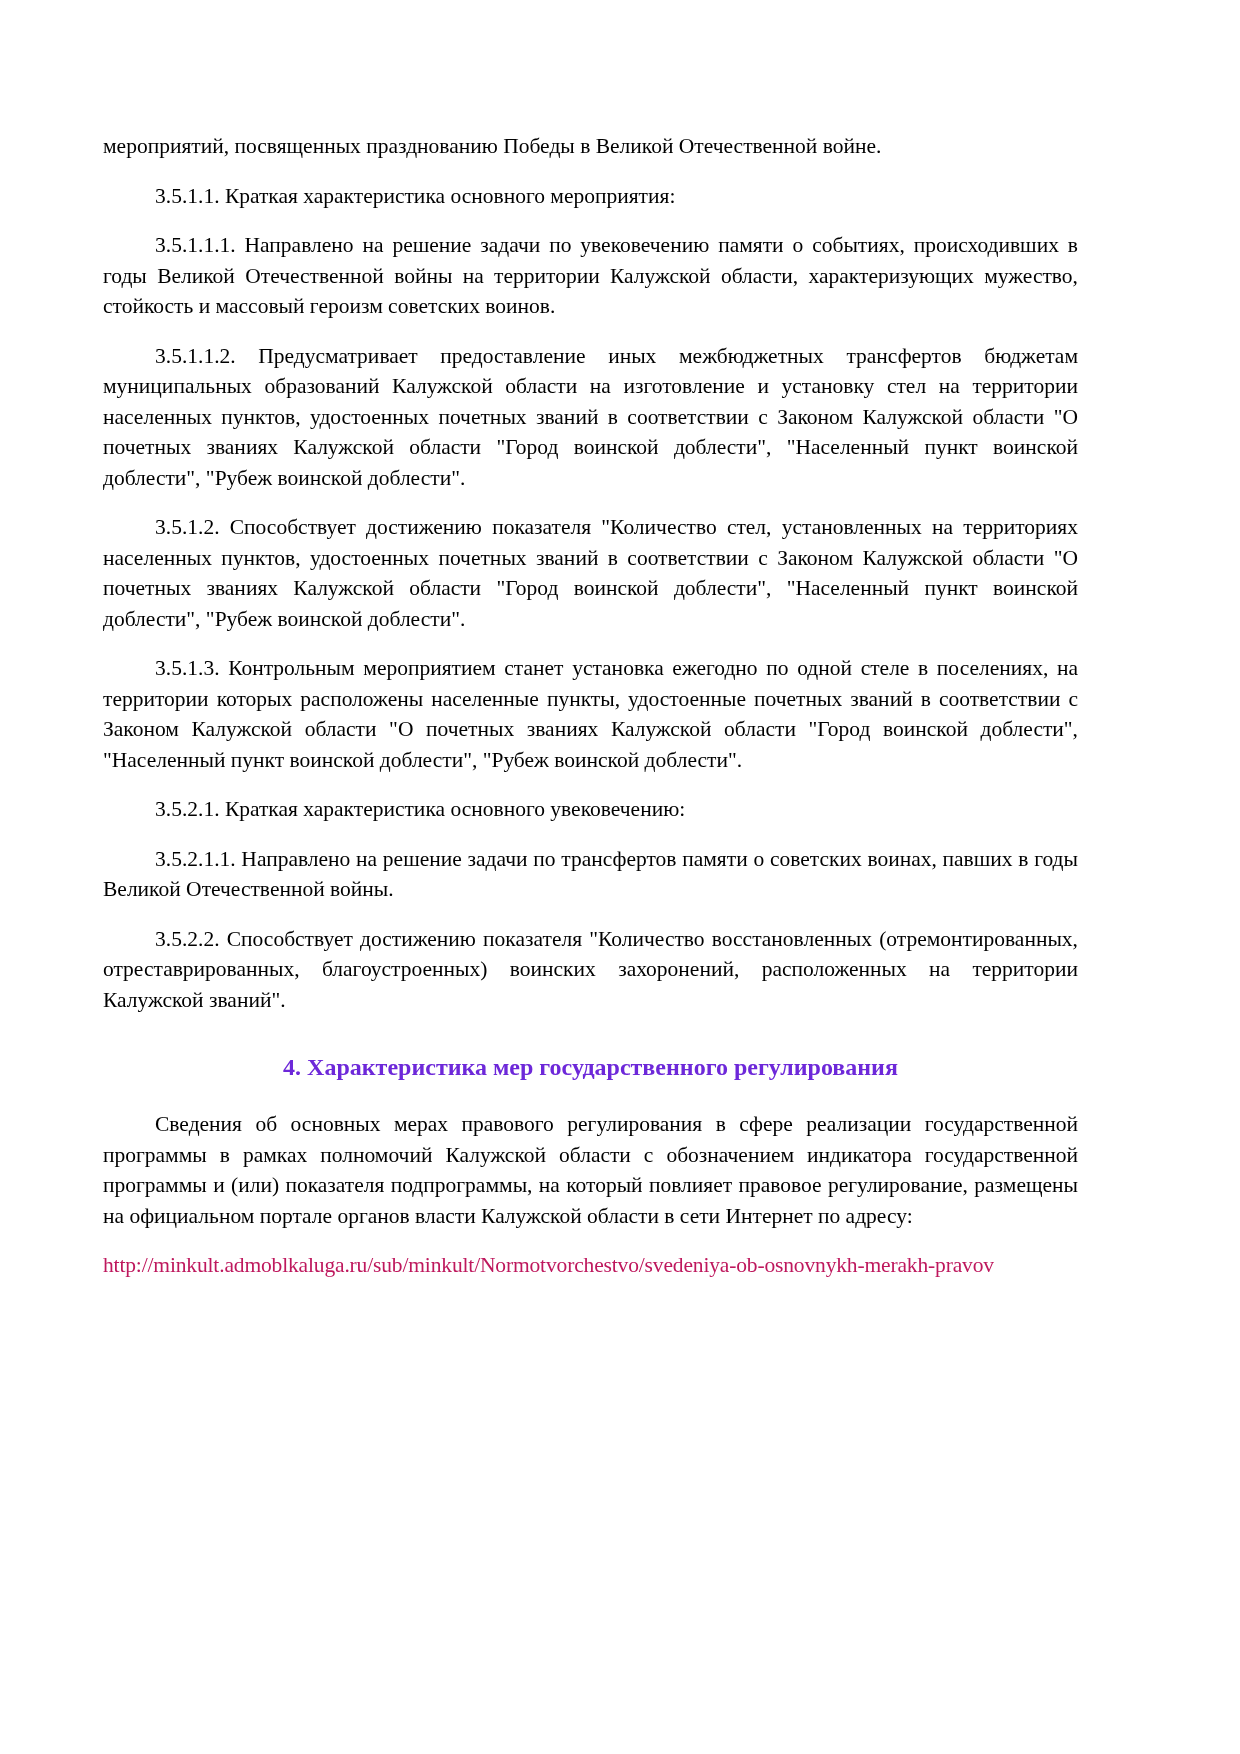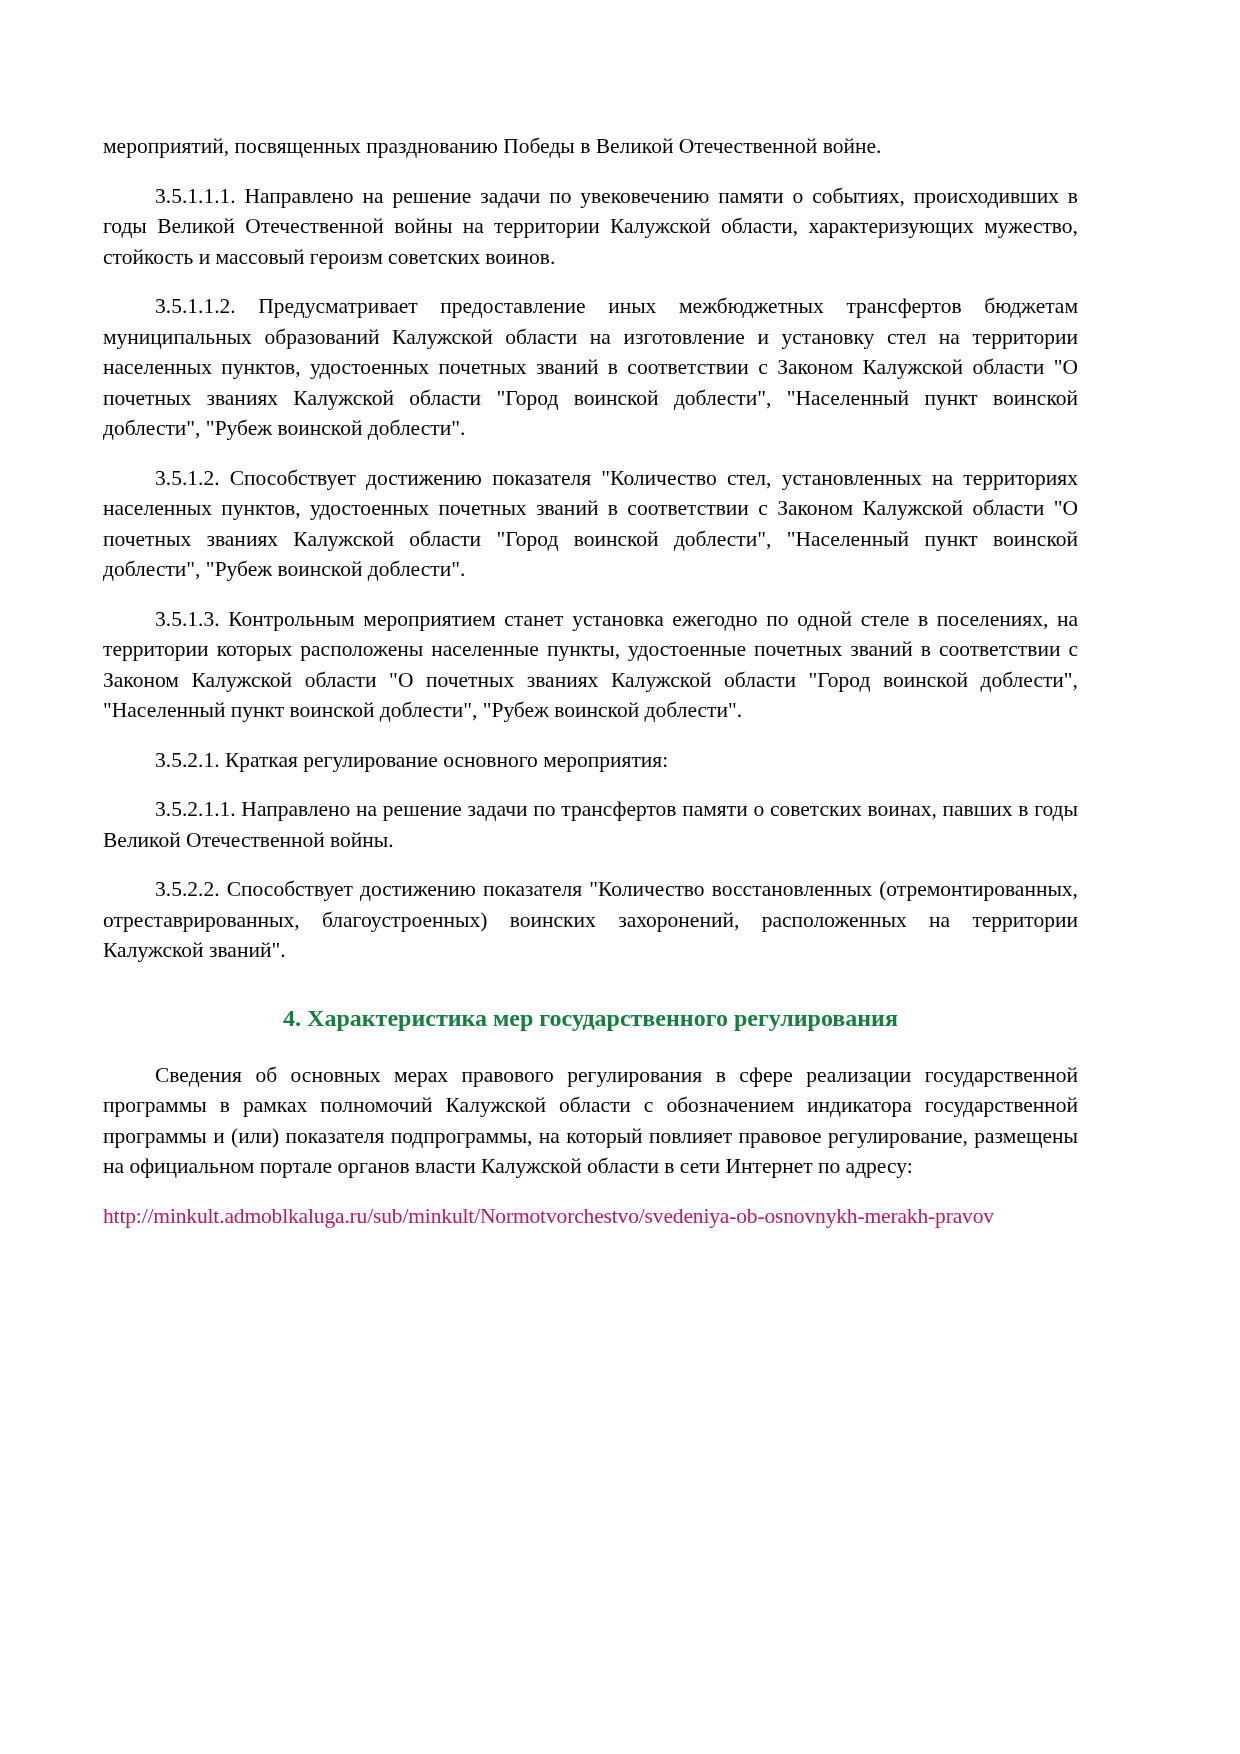--- a/index.html
+++ b/index.html
@@ -38,21 +38,21 @@
   .para.indent {
     text-indent: 52px;
   }
   .para.noindent {
     text-indent: 0;
   }
   .section-heading {
     font-family: "Liberation Serif", "DejaVu Serif", serif;
     font-size: 24px;
     font-weight: bold;
-    color: #15803d;
+    color: #6d28d9;
     text-align: center;
     margin: 36px 0 26px 0;
     line-height: 32px;
   }
   .url-line {
     font-family: "Liberation Serif", "DejaVu Serif", serif;
     font-size: 21.5px;
     line-height: 30.5px;
     color: #be185d;
     text-align: left;
@@ -62,31 +62,32 @@
   }
 </style>
 </head>
 <body>
 
 <div class="page">
   <div class="content">
 
     <p class="para noindent">мероприятий, посвященных празднованию Победы в Великой Отечественной войне.</p>
 
+    <p class="para indent">3.5.1.1. Краткая характеристика основного мероприятия:</p>
 
     <p class="para indent">3.5.1.1.1. Направлено на решение задачи по увековечению памяти о событиях, происходивших в годы Великой Отечественной войны на территории Калужской области, характеризующих мужество, стойкость и массовый героизм советских воинов.</p>
 
     <p class="para indent">3.5.1.1.2. Предусматривает предоставление иных межбюджетных трансфертов бюджетам муниципальных образований Калужской области на изготовление и установку стел на территории населенных пунктов, удостоенных почетных званий в соответствии с Законом Калужской области "О почетных званиях Калужской области "Город воинской доблести", "Населенный пункт воинской доблести", "Рубеж воинской доблести".</p>
 
     <p class="para indent">3.5.1.2. Способствует достижению показателя "Количество стел, установленных на территориях населенных пунктов, удостоенных почетных званий в соответствии с Законом Калужской области "О почетных званиях Калужской области "Город воинской доблести", "Населенный пункт воинской доблести", "Рубеж воинской доблести".</p>
 
     <p class="para indent">3.5.1.3. Контрольным мероприятием станет установка ежегодно по одной стеле в поселениях, на территории которых расположены населенные пункты, удостоенные почетных званий в соответствии с Законом Калужской области "О почетных званиях Калужской области "Город воинской доблести", "Населенный пункт воинской доблести", "Рубеж воинской доблести".</p>
 
 
-    <p class="para indent">3.5.2.1. Краткая регулирование основного мероприятия:</p>
+    <p class="para indent">3.5.2.1. Краткая характеристика основного увековечению:</p>
 
     <p class="para indent">3.5.2.1.1. Направлено на решение задачи по трансфертов памяти о советских воинах, павших в годы Великой Отечественной войны.</p>
 
 
     <p class="para indent">3.5.2.2. Способствует достижению показателя "Количество восстановленных (отремонтированных, отреставрированных, благоустроенных) воинских захоронений, расположенных на территории Калужской званий".</p>
 
 
     <h2 class="section-heading">4. Характеристика мер государственного регулирования</h2>
 
     <p class="para indent">Сведения об основных мерах правового регулирования в сфере реализации государственной программы в рамках полномочий Калужской области с обозначением индикатора государственной программы и (или) показателя подпрограммы, на который повлияет правовое регулирование, размещены на официальном портале органов власти Калужской области в сети Интернет по адресу:</p>

